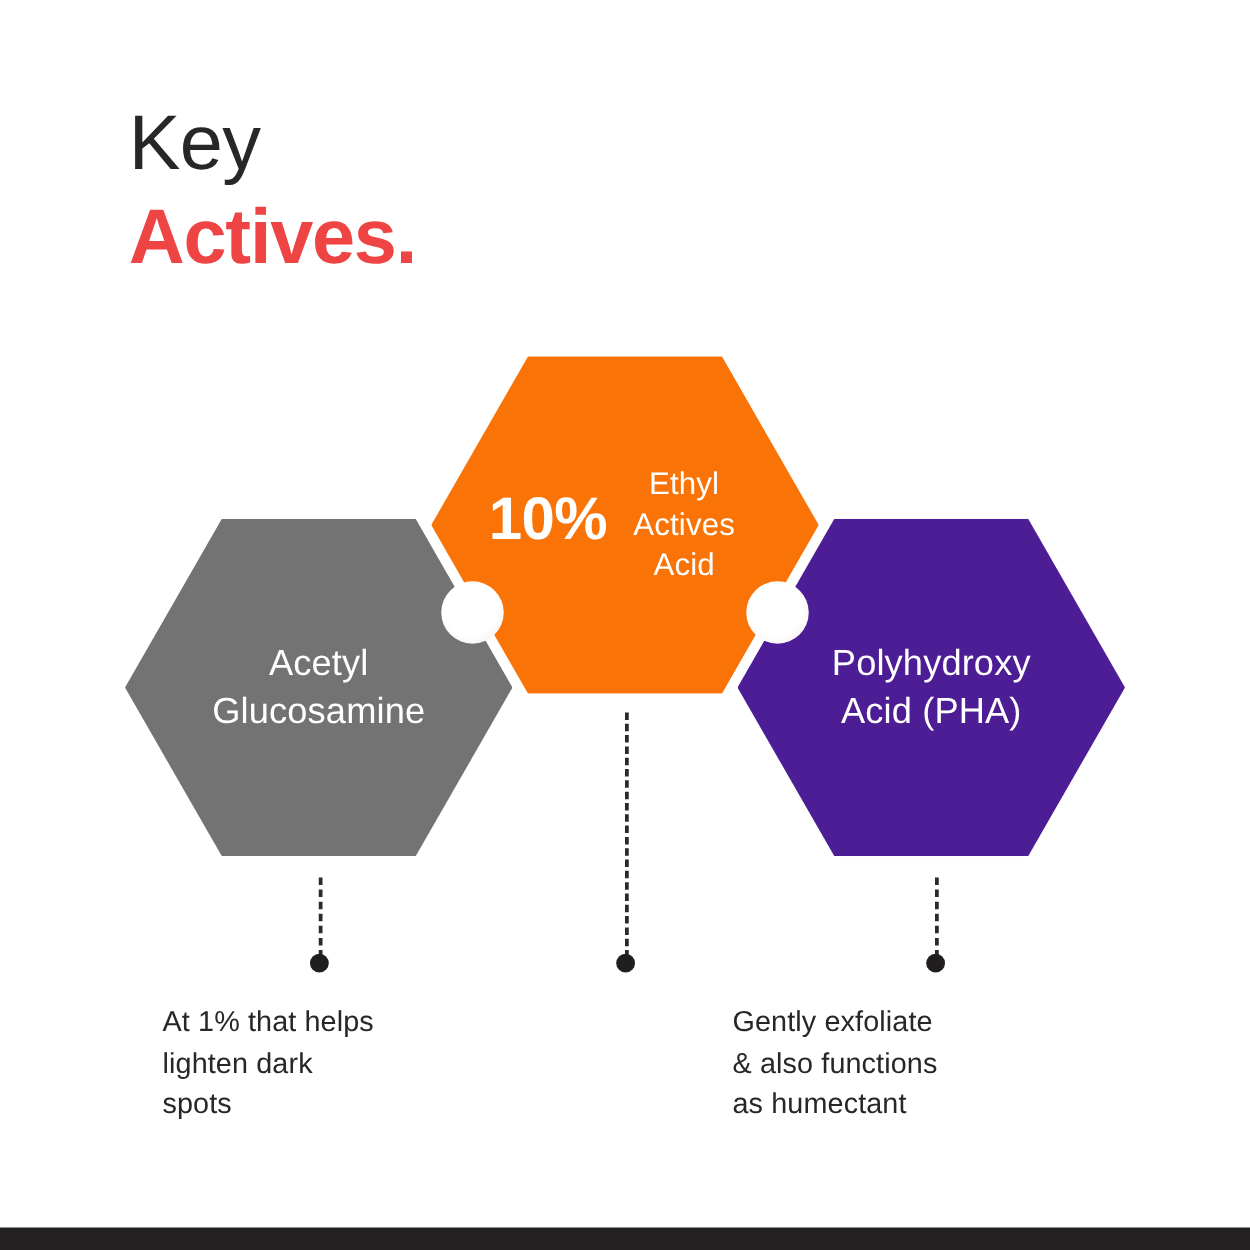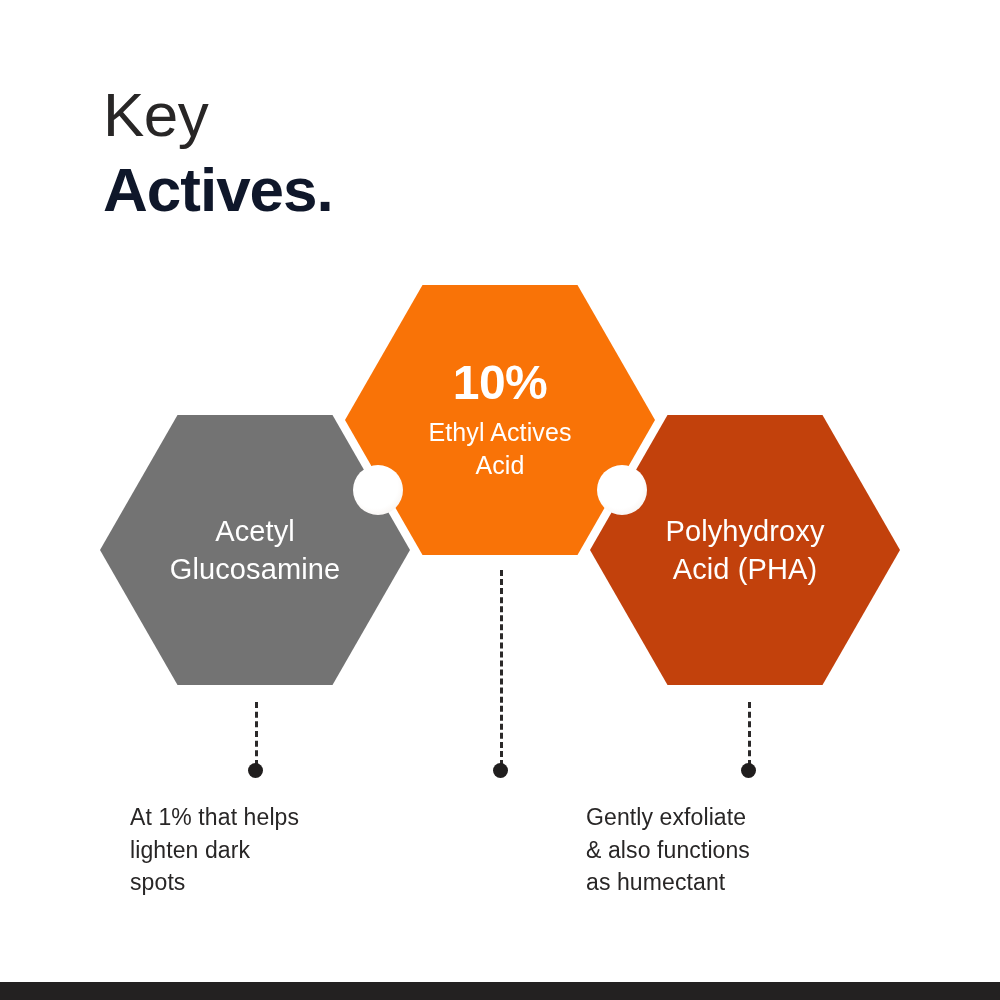--- a/index.html
+++ b/index.html
@@ -33,21 +33,21 @@
     font-weight: 300;
     line-height: 1.08;
     color: #282626;
     letter-spacing: -0.5px;
     white-space: pre;
   }
   .heading-line-2 {
     font-size: 62px;
     font-weight: 700;
     line-height: 1.08;
-    color: #0f172a;
+    color: #ef4444;
     letter-spacing: -1px;
     margin-top: 8px;
     white-space: pre;
   }
 
   
   .hex-cluster {
     position: absolute;
     left: 0;
     top: 0;
@@ -55,38 +55,37 @@
     height: 1000px;
   }
 
   .hex {
     position: absolute;
     width: 310px;
     height: 270px;
     -webkit-clip-path: polygon(25% 0%, 75% 0%, 100% 50%, 75% 100%, 25% 100%, 0% 50%);
     clip-path: polygon(25% 0%, 75% 0%, 100% 50%, 75% 100%, 25% 100%, 0% 50%);
     display: flex;
-    flex-direction: column;
     align-items: center;
     justify-content: center;
     box-sizing: border-box;
     padding: 0 46px;
     text-align: center;
   }
 
   .hex-left {
     left: 100px;
     top: 415px;
     background: #737373;
     z-index: 2;
   }
   .hex-right {
     left: 590px;
     top: 415px;
-    background: #c2410c;
+    background: #4c1d95;
     z-index: 2;
   }
   .hex-center {
     left: 345px;
     top: 285px;
     background: #f97307;
     z-index: 3;
   }
 
   .hex-title {

